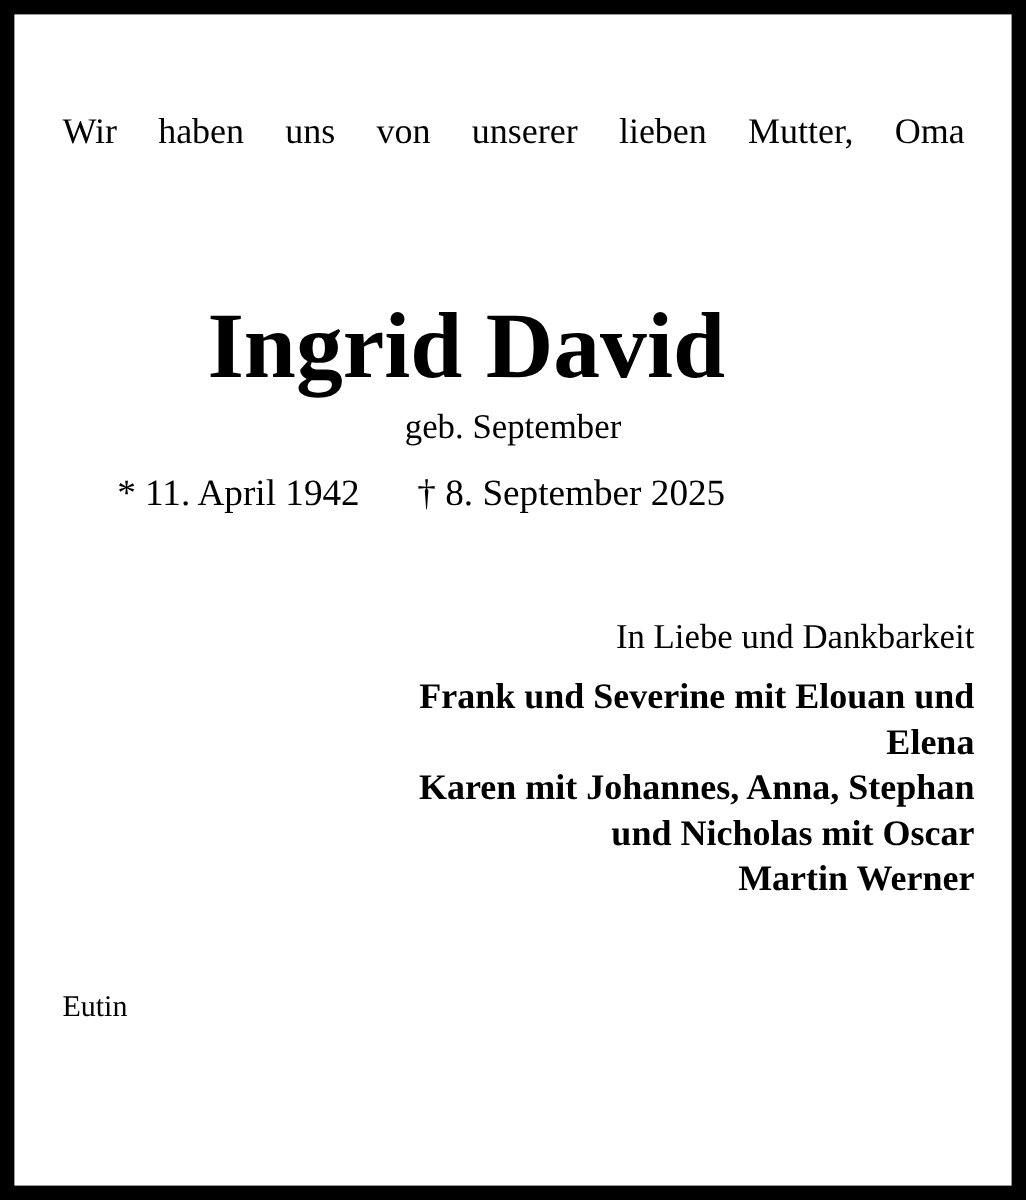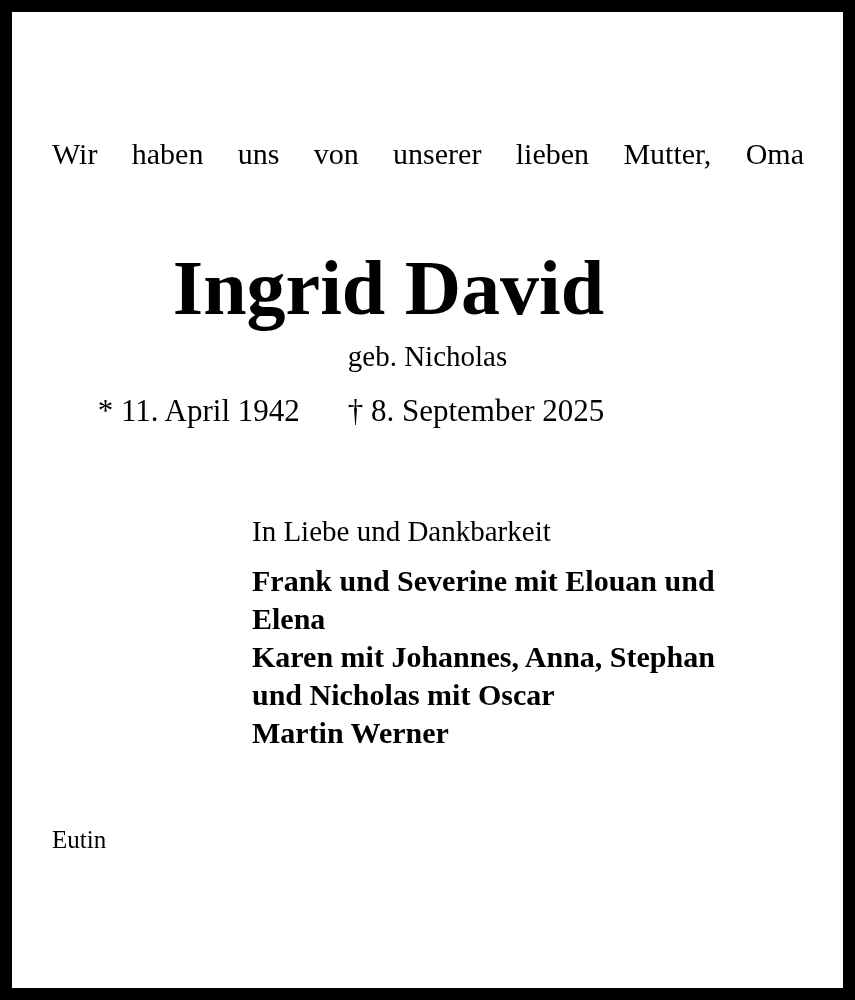--- a/index.html
+++ b/index.html
@@ -29,21 +29,20 @@
     }
     .intro {
       left: 40px;
       top: 78px;
       width: 752px;
       font-size: 30px;
       line-height: 39px;
       white-space: normal;
       text-align: justify;
       text-align-last: left;
-      margin-top: 44px;
     }
     .intro .line { display: block; }
     .intro .line.just {
       text-align: justify;
       text-align-last: justify;
     }
     .name {
       left: 0;
       width: 753px;
       top: 228px;
@@ -70,20 +69,21 @@
       text-align: center;
     }
     .dates .gap { display: inline-block; width: 48px; }
     .family {
       left: 240px;
       top: 500px;
       width: 560px;
       font-size: 29px;
       line-height: 38px;
       white-space: normal;
+      text-align: right;
     }
     .family .intro-line {
       display: block;
       margin-bottom: 12px;
       font-weight: normal;
     }
     .family .member {
       display: block;
       font-weight: bold;
       font-size: 30px;
@@ -114,21 +114,21 @@
 <body>
 
 <div class="notice">
 
   <div class="abs intro">
     <span class="line just">Wir haben uns von unserer lieben Mutter, Oma</span>
   </div>
 
   <h1 class="abs name">Ingrid David</h1>
 
-  <div class="abs maiden">geb. Nicholas</div>
+  <div class="abs maiden">geb. September</div>
 
   <div class="abs dates">
     <span>*</span>
     <span>11. April 1942</span><span class="gap"></span><span>†</span>
     <span>8. September 2025</span>
   </div>
 
   <div class="abs family">
     <span class="intro-line">In Liebe und Dankbarkeit</span>
     <span class="member">Frank und Severine mit Elouan und</span>

